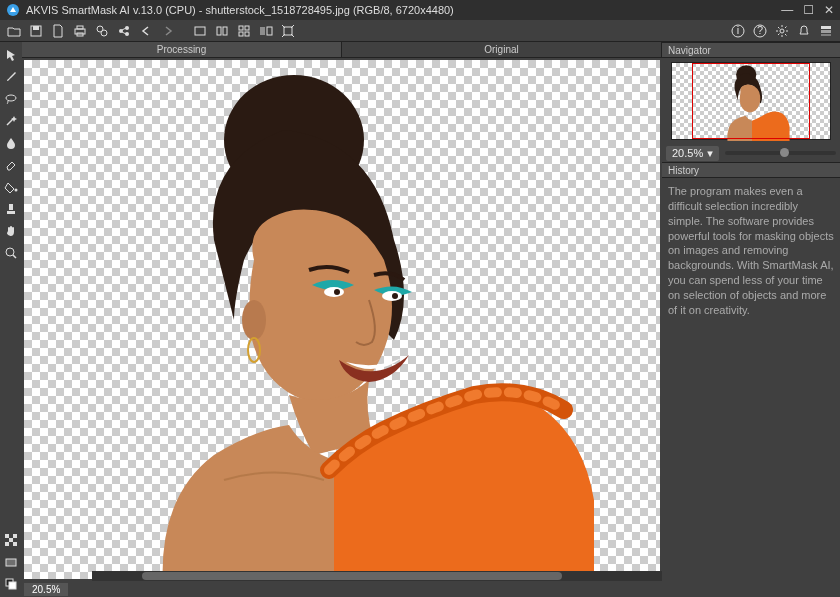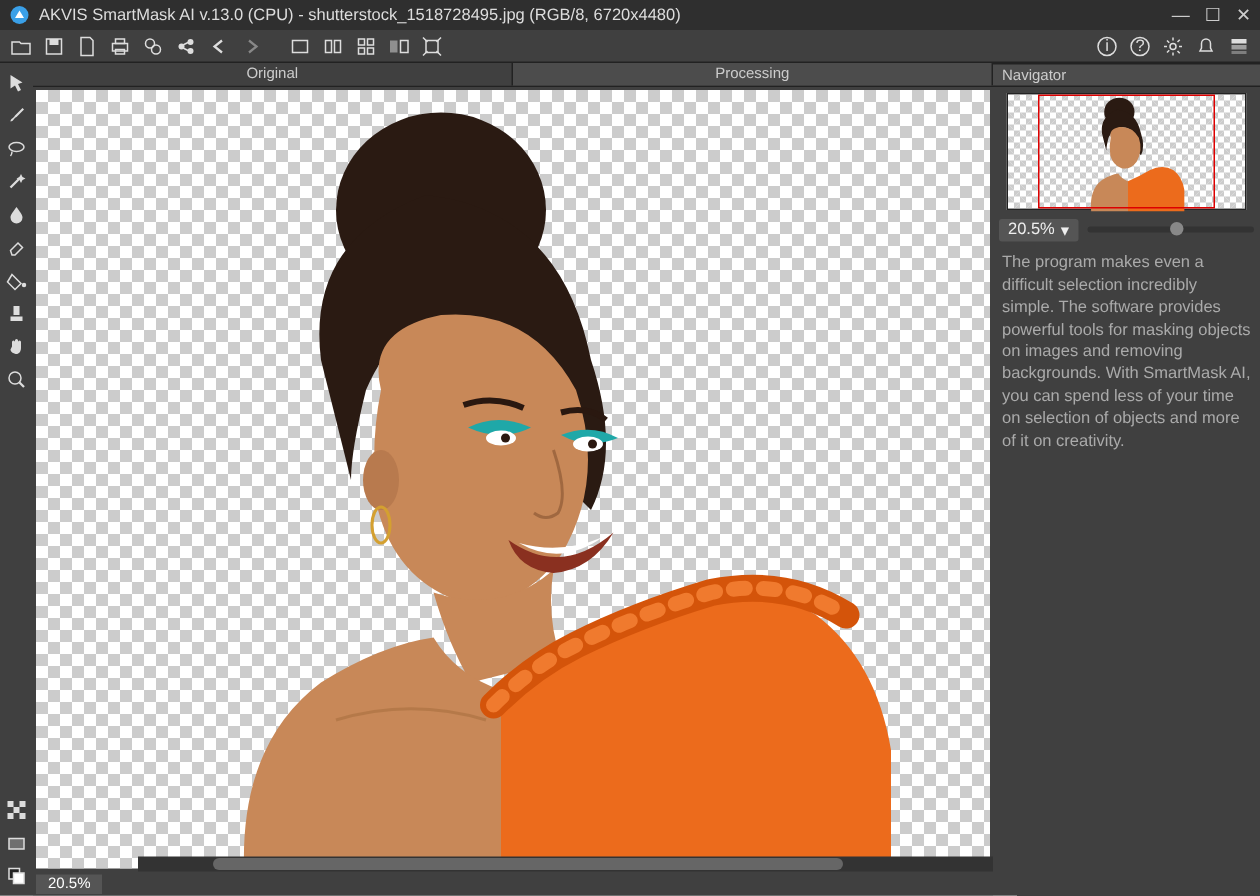--- a/index.html
+++ b/index.html
@@ -253,22 +253,22 @@
           <svg width="14" height="14" viewBox="0 0 14 14">
             <rect x="2" y="2" width="7" height="7" fill="#222" stroke="#ddd"></rect>
             <rect x="5" y="5" width="7" height="7" fill="#fff" stroke="#ddd"></rect>
           </svg>
         </div>
     </div>
   </div>
 
   <div class="workspace">
     <div class="tabs">
+      <div class="tab active">Processing</div>
       <div class="tab">Original</div>
-      <div class="tab active">Processing</div>
     </div>
     <div class="canvas-wrap">
       <div class="canvas">
         <div class="checker"></div>
         <svg class="portrait" viewBox="0 0 520 540">
 
           <ellipse cx="220" cy="80" rx="70" ry="65" fill="#2a1a12"></ellipse>
           <ellipse cx="210" cy="120" rx="25" ry="22" fill="#e85a1a"></ellipse>
           <ellipse cx="210" cy="120" rx="25" ry="22" fill="none" stroke="#fff" stroke-width="2" stroke-dasharray="4 6" opacity="0.6"></ellipse>
 
@@ -335,17 +335,18 @@
     </div>
     <div class="nav-ctrl">
       <div class="nav-zoom">
           <span>20.5%</span>
           <span>▾</span>
         </div>
       <div class="nav-slider">
           <div class="knob"></div>
         </div>
     </div>
+    <div class="panel-header">History</div>
     <div class="history-body">
       <div>The program makes even a difficult selection incredibly simple. The software provides powerful tools for masking objects on images and removing backgrounds. With SmartMask AI, you can spend less of your time on selection of objects and more of it on creativity.</div>
     </div>
   </div>
 </div>
 
 </body></html>

